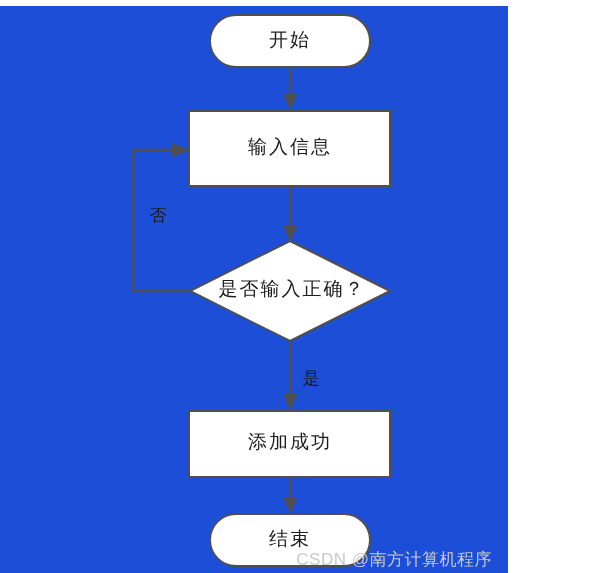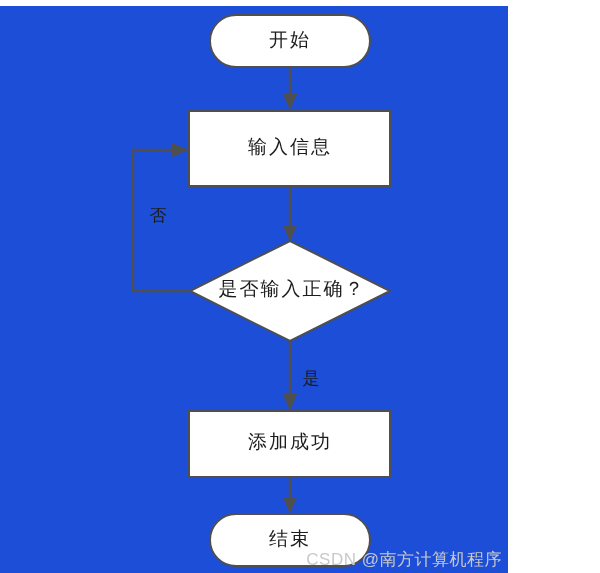--- a/index.html
+++ b/index.html
@@ -46,21 +46,21 @@
   }
   .edge-label {
     fill: #1c1c1c;
     font-family: "Liberation Serif", "DejaVu Serif", serif;
     font-size: 17px;
     dominant-baseline: middle;
     text-anchor: middle;
   }
   .watermark {
     position: absolute;
-    right: 6px;
+    right: 16px;
     bottom: 8px;
     color: #c9c9c9;
     font-family: "Liberation Sans", "DejaVu Sans", sans-serif;
     font-size: 17px;
     letter-spacing: 0.5px;
     white-space: nowrap;
     user-select: none;
   }
 </style>
 </head>

